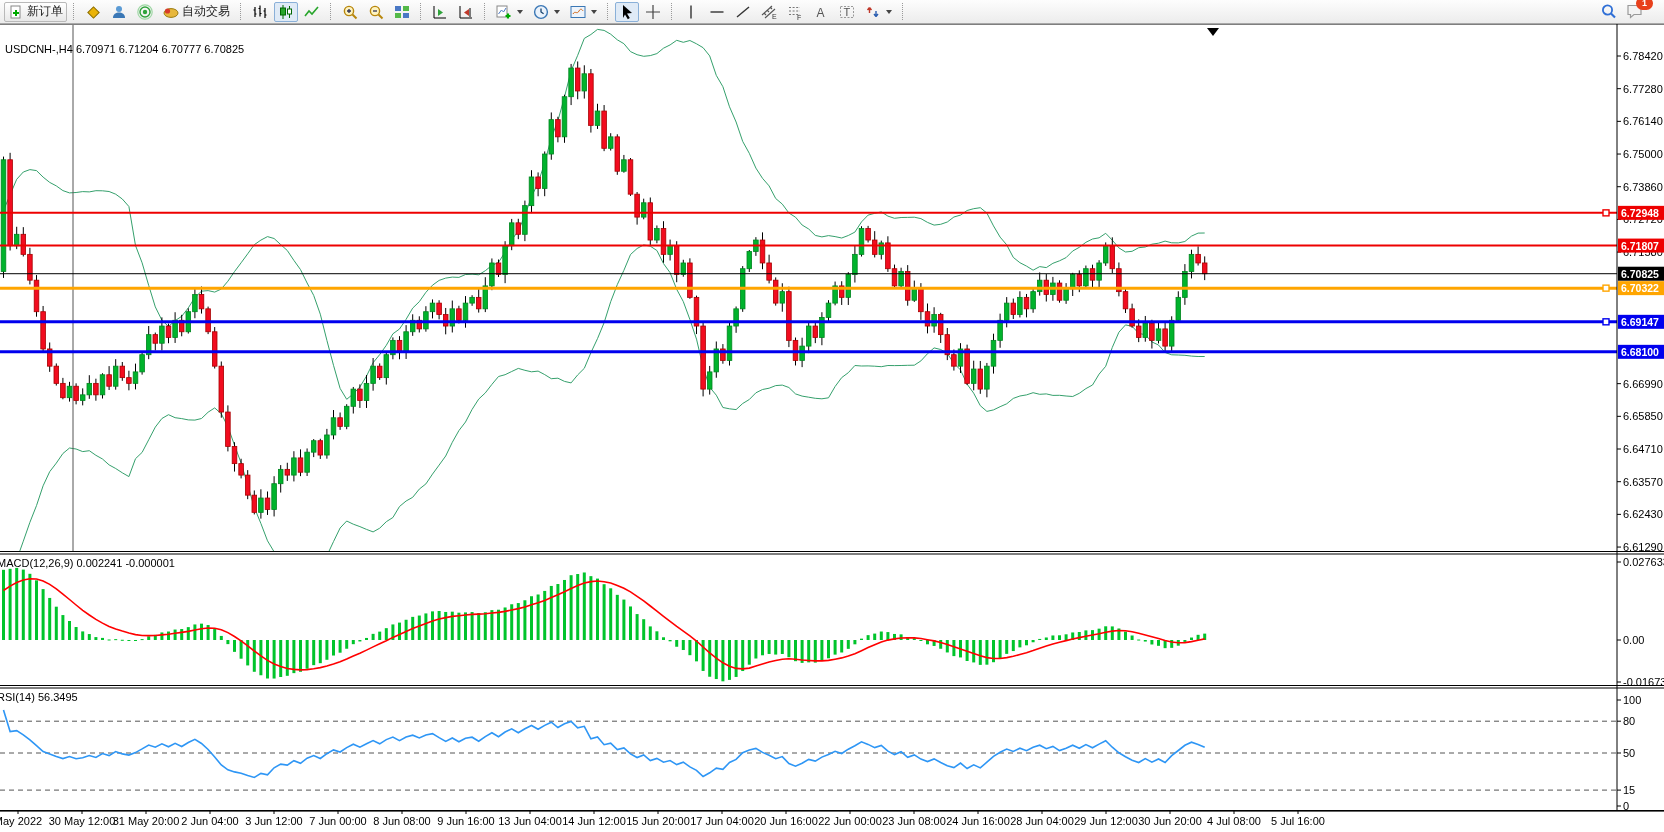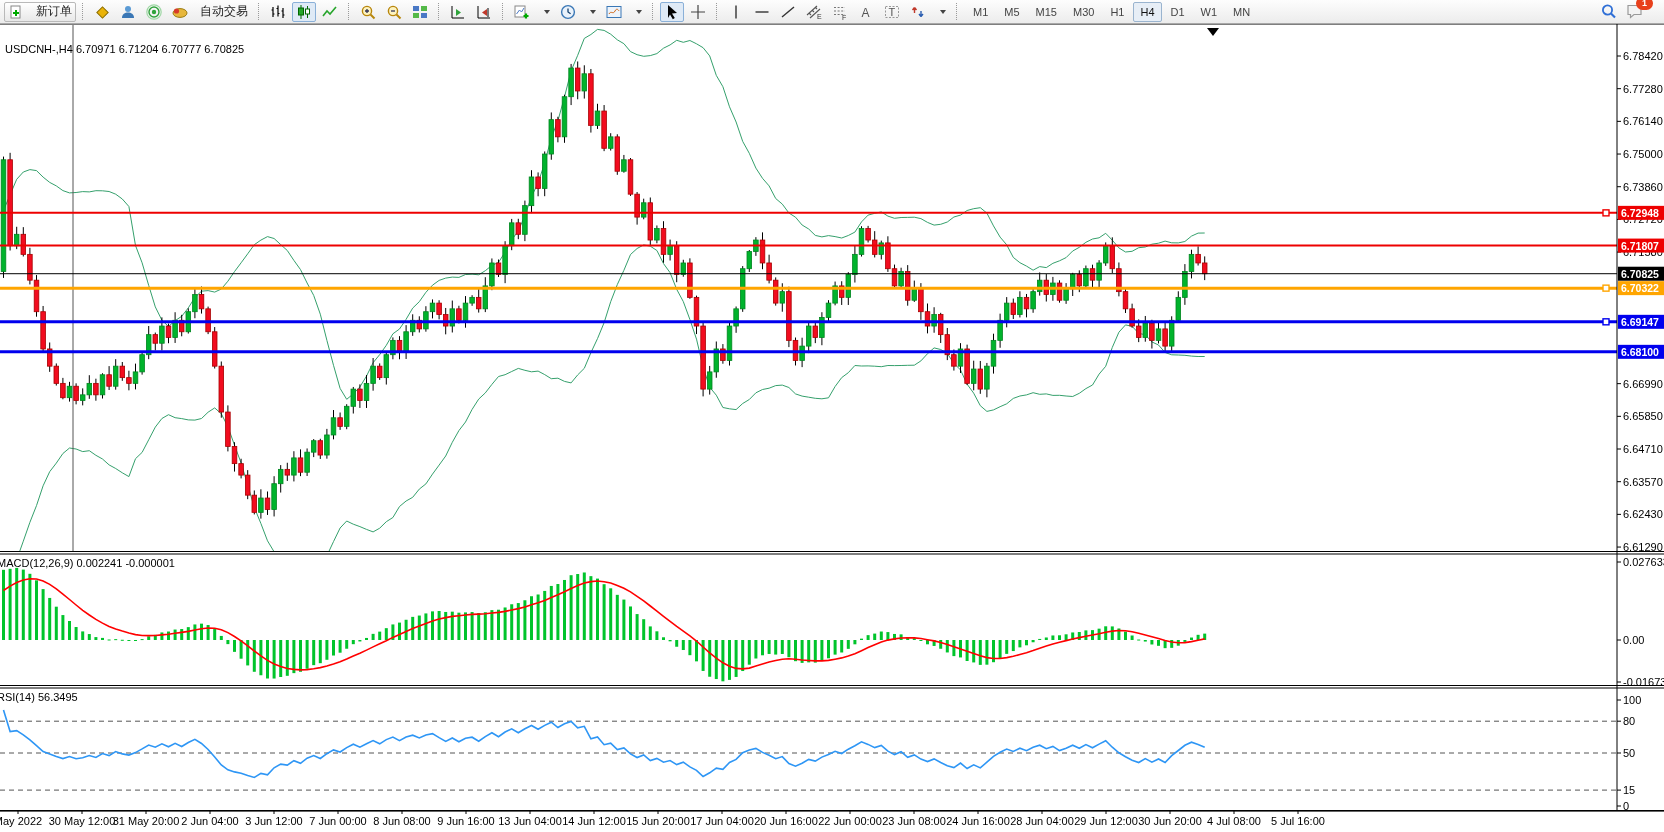--- a/index.html
+++ b/index.html
@@ -2,21 +2,21 @@
 <html><head>
 <meta charset="utf-8">
 <style>
   html,body{margin:0;padding:0;background:#fff;}
   .app{position:relative;width:1664px;height:832px;overflow:hidden;background:#fff;
        font-family:"Liberation Sans",sans-serif;font-size:11px;color:#000;}
   
   .toolbar{position:relative;z-index:5;display:flex;align-items:center;height:23px;
            background:linear-gradient(#fdfdfd,#ececec);border-bottom:1px solid #a8a8a8;
            padding:0 3px;white-space:nowrap;}
-  .tbtn{display:inline-flex;align-items:center;gap:12px;height:20px;padding:0 3px;margin:0 1px;
+  .tbtn{display:inline-flex;align-items:center;gap:3px;height:20px;padding:0 3px;margin:0 1px;
         border:1px solid transparent;border-radius:2px;background:transparent;
         font-family:"Liberation Sans",sans-serif;font-size:12px;color:#222;cursor:default;}
   .raised{border:1px solid #b9b9b9;background:linear-gradient(#fff,#e8e8e8);}
   .pressed{border:1px solid #8ab0d8;background:#dfeaf6;}
   .sep{display:inline-block;width:1px;height:17px;border-left:1px dotted #9a9a9a;margin:0 5px;}
   .ic{display:inline-flex;width:16px;height:16px;align-items:center;justify-content:center;}
   .caret{display:inline-block;width:0;height:0;border-left:3px solid transparent;
          border-right:3px solid transparent;border-top:4px solid #444;margin-left:2px;}
   .tf-group{display:inline-flex;align-items:center;margin-left:2px;}
   .tf{display:inline-block;padding:3px 6px;margin:0 1px;font-size:11px;color:#444;
@@ -971,31 +971,20 @@
       <span class="ic">
         <svg width="16" height="16">
             <path d="M4.5 9V3.5M4.5 3.5l-2 2.5M4.5 3.5l2 2.5" stroke="#c0392b" stroke-width="1.4" fill="none"></path>
             <path d="M11 7v5.5M11 12.5l-2-2.5M11 12.5l2-2.5" stroke="#2a5db0" stroke-width="1.4" fill="none"></path>
           </svg>
       </span>
       <span class="caret"></span>
     </button>
     <span class="sep"></span>
 
-    <span class="tf-group" id="tf-group">
-        <span class="tf">M1</span>
-        <span class="tf">M5</span>
-        <span class="tf">M15</span>
-        <span class="tf">M30</span>
-        <span class="tf">H1</span>
-        <span class="tf active">H4</span>
-        <span class="tf">D1</span>
-        <span class="tf">W1</span>
-        <span class="tf">MN</span>
-      </span>
 
     <span class="spacer"></span>
 
     <button class="tbtn">
       <span class="ic">
         <svg width="17" height="17">
             <circle cx="7.5" cy="7" r="4.6" fill="none" stroke="#2f6fd6" stroke-width="1.8"></circle>
             <path d="M11 10.5l4 4" stroke="#2f6fd6" stroke-width="2.2"></path>
           </svg>
       </span>

